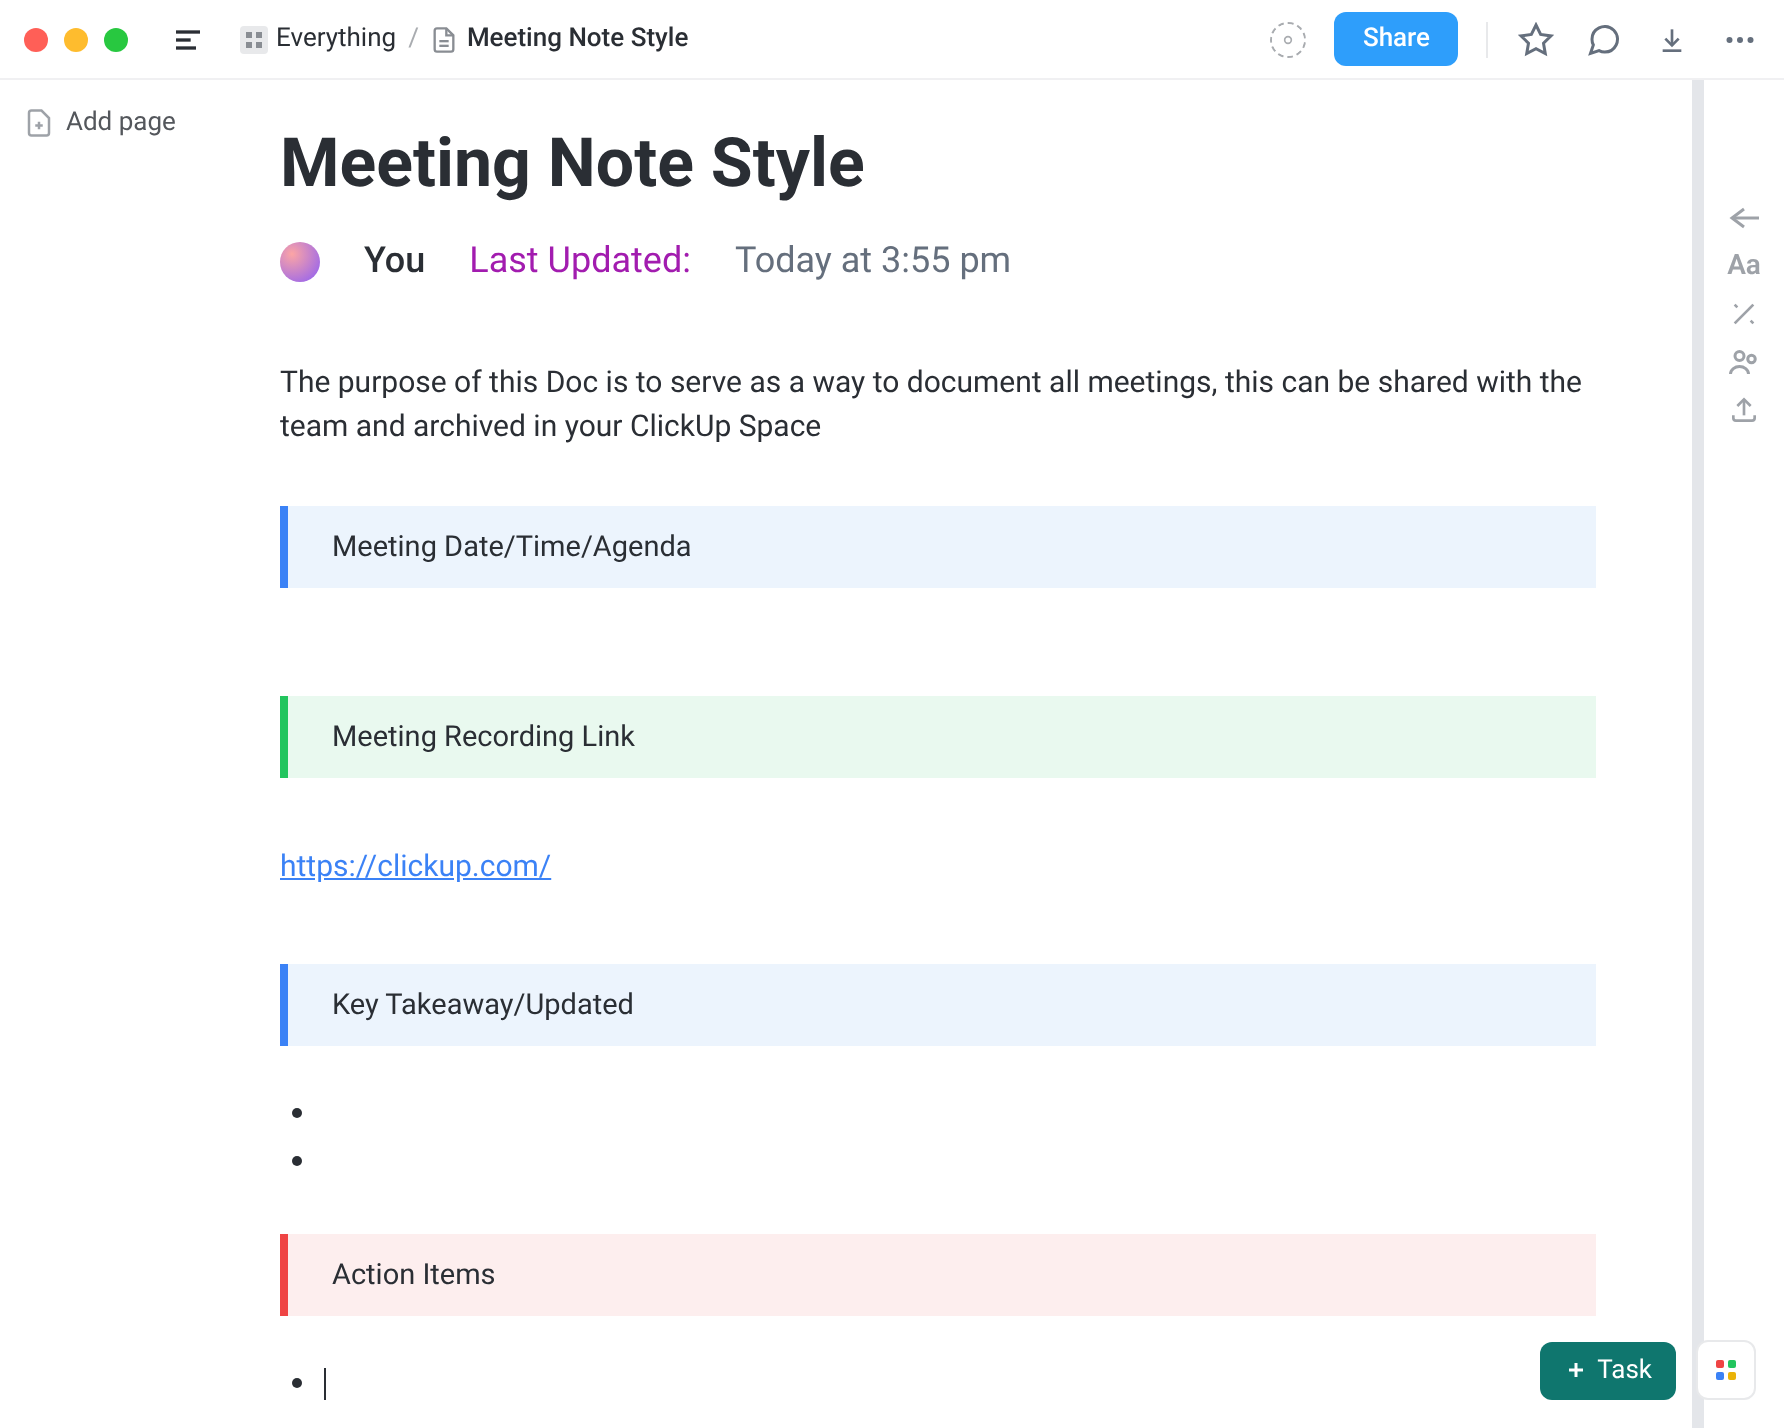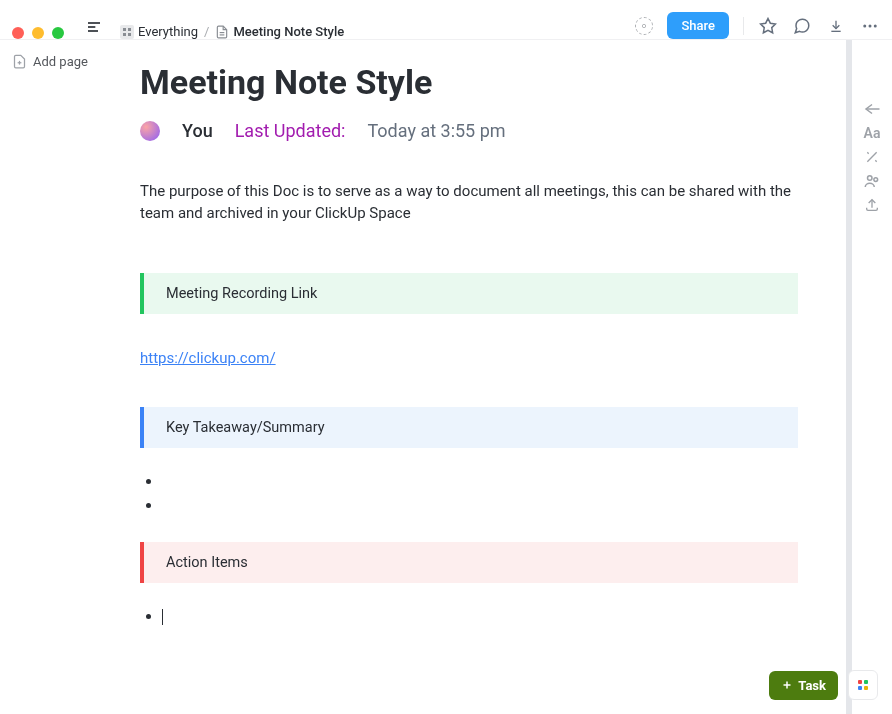--- a/index.html
+++ b/index.html
@@ -8,21 +8,21 @@
       background: #ffffff;
       color: #2a2e34;
       width: 892px;
       height: 714px;
       overflow: hidden;
       position: relative;
     }
     .topbar {
       height: 40px;
       display: flex;
-      align-items: flex-end;
+      align-items: center;
       padding: 0 12px;
       border-bottom: 1px solid #f0f0f2;
     }
     .traffic-lights {
       display: flex;
       gap: 8px;
       margin-right: 18px;
     }
     .traffic-dot {
       width: 12px; height: 12px; border-radius: 50%;
@@ -101,21 +101,21 @@
     .callout.red .callout-bar { background:#ef4444; }
     .callout.red .callout-body { background:#fdeeee; }
     .link { color:#3b82f6; text-decoration:underline; font-size:15px; display:inline-block; margin-bottom:40px; cursor:pointer; }
     .bullet-list { list-style:disc; padding-left:22px; margin: -10px 0 28px 0; font-size:15px; }
     .bullet-list li { margin:6px 0; min-height:18px; }
     .cursor-line { display:inline-block; width:1px; height:16px; background:#2a2e34; vertical-align:middle; }
     .bottom-right {
       position:absolute; bottom:14px; right:14px; display:flex; gap:10px; align-items:center;
     }
     .task-btn {
-      background:#4d7c0f; color:#fff; font-size:13px; font-weight:700;
+      background:#0f766e; color:#fff; font-size:13px; font-weight:400;
       padding:7px 12px; border-radius:6px; display:flex; align-items:center; gap:5px; cursor:pointer;
     }
     .apps-btn {
       width:30px; height:30px; border-radius:6px; background:#fff; border:1px solid #e8e9eb;
       display:flex; align-items:center; justify-content:center; cursor:pointer;
     }
     .grid4 {
       display:grid; grid-template-columns:repeat(2,4px); grid-template-rows:repeat(2,4px); gap:2px;
     }
     .grid4 span:nth-child(1){background:#ef4444;}
@@ -216,33 +216,37 @@
     <div class="doc-content">
       <h1 class="doc-title">Meeting Note Style</h1>
       <div class="meta-row">
         <div class="avatar"></div>
         <span class="meta-author">You</span>
         <span class="meta-label">Last Updated:</span>
         <span class="meta-value">Today at 3:55 pm</span>
       </div>
       <p class="body-text">The purpose of this Doc is to serve as a way to document all meetings, this can be shared with the team and archived in your ClickUp Space</p>
 
+      <div class="callout blue">
+        <div class="callout-bar"></div>
+        <div class="callout-body">Meeting Date/Time/Agenda</div>
+      </div>
 
       <div style="height:20px"></div>
 
       <div class="callout green">
         <div class="callout-bar"></div>
         <div class="callout-body">Meeting Recording Link</div>
       </div>
 
       <a class="link">https://clickup.com/</a>
 
       <div class="callout blue">
         <div class="callout-bar"></div>
-        <div class="callout-body">Key Takeaway/Summary</div>
+        <div class="callout-body">Key Takeaway/Updated</div>
       </div>
 
       <ul class="bullet-list">
         <li></li>
         <li></li>
       </ul>
 
       <div class="callout red">
         <div class="callout-bar"></div>
         <div class="callout-body">Action Items</div>

